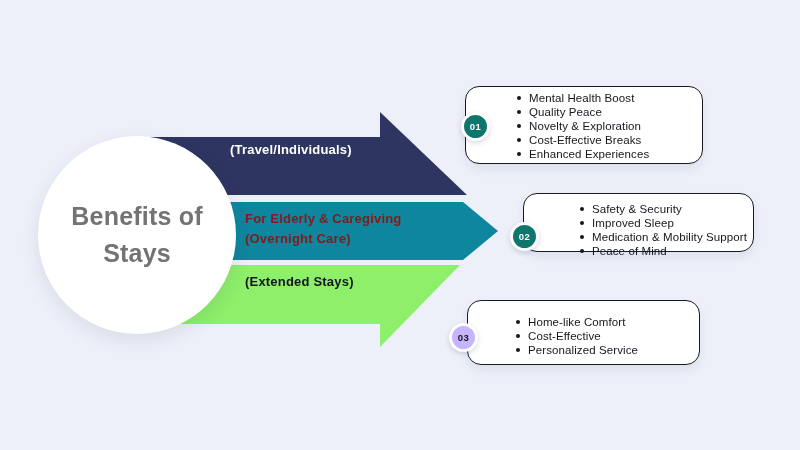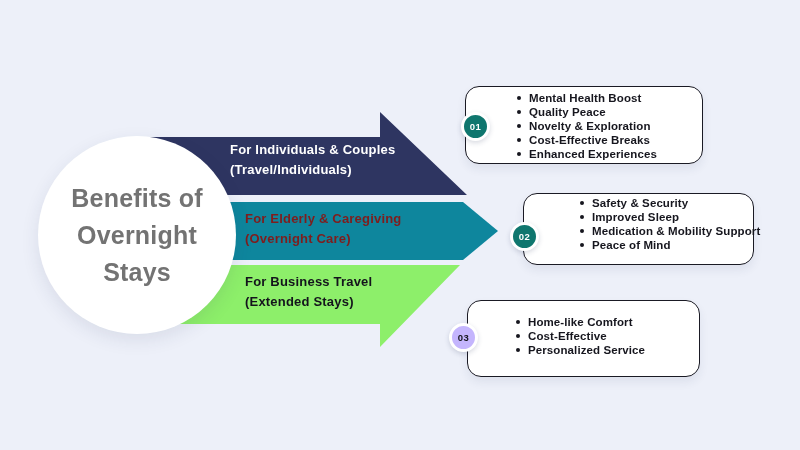--- a/index.html
+++ b/index.html
@@ -37,27 +37,27 @@
   .label-2{left:245px;top:209px;color:#7f1d1d;}
   .label-3{left:245px;top:272px;color:#14141c;}
 
   
   .benefit-box{
     position:absolute;background:#ffffff;border:1.6px solid #1a1a24;border-radius:14px;
     box-shadow:0 5px 10px rgba(40,50,90,0.08);
     box-sizing:border-box;z-index:2;
   }
   .box-1{left:465px;top:86px;width:238px;height:78px;padding:4px 8px 0 49px;}
-  .box-2{left:523px;top:193px;width:231px;height:72px;padding:2px 8px 0 54px;}
-  .box-3{left:467px;top:300px;width:233px;height:77px;padding:14px 8px 11px 46px;}
+  .box-2{left:523px;top:193px;width:231px;height:59px;padding:8px 8px 0 54px;}
+  .box-3{left:467px;top:300px;width:233px;height:65px;padding:14px 8px 11px 46px;}
 
   .benefit-list{list-style:none;margin:0;padding:0;}
   .benefit-list li{
     position:relative;padding-left:14px;
-    font-weight:bold;font-size:11.5px;line-height:14px;color:#16161e;
+    font-weight:normal;font-size:11.5px;line-height:14px;color:#16161e;
     white-space:nowrap;letter-spacing:0.1px;
   }
   .benefit-list li::before{
     content:"";position:absolute;left:2px;top:5px;width:4px;height:4px;
     border-radius:50%;background:#16161e;
   }
 
   
   .badge{
     position:absolute;width:23px;height:23px;border-radius:50%;
@@ -77,35 +77,32 @@
 
   <svg class="arrows-svg" viewBox="0 0 800 450" aria-hidden="true">
     <polygon points="150,137 380,137 380,112 467,195 150,195" fill="#2e3561"></polygon>
     <polygon points="150,202 463,202 498,231 463,260 150,260" fill="#0e869d"></polygon>
     <polygon points="150,265 460,265 380,347 380,324 150,324" fill="#8def6a"></polygon>
   </svg>
 
   <div class="hub">
     <div class="hub-title">
       <span>Benefits of</span>
-      <span>Overnight</span>
       <span>Stays</span>
     </div>
   </div>
 
   <div class="arrow-label label-1">
-    <span>For Individuals &amp; Couples</span>
     <span>(Travel/Individuals)</span>
   </div>
   <div class="arrow-label label-2">
     <span>For Elderly &amp; Caregiving</span>
     <span>(Overnight Care)</span>
   </div>
   <div class="arrow-label label-3">
-    <span>For Business Travel</span>
     <span>(Extended Stays)</span>
   </div>
 
   <div class="benefit-box box-1">
     <ul class="benefit-list">
       <li>Mental Health Boost</li>
       <li>Quality Peace</li>
       <li>Novelty &amp; Exploration</li>
       <li>Cost-Effective Breaks</li>
       <li>Enhanced Experiences</li>

